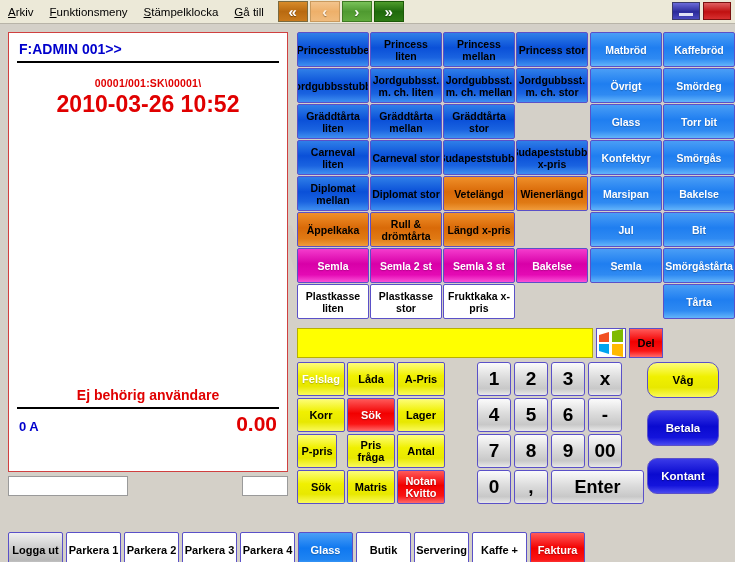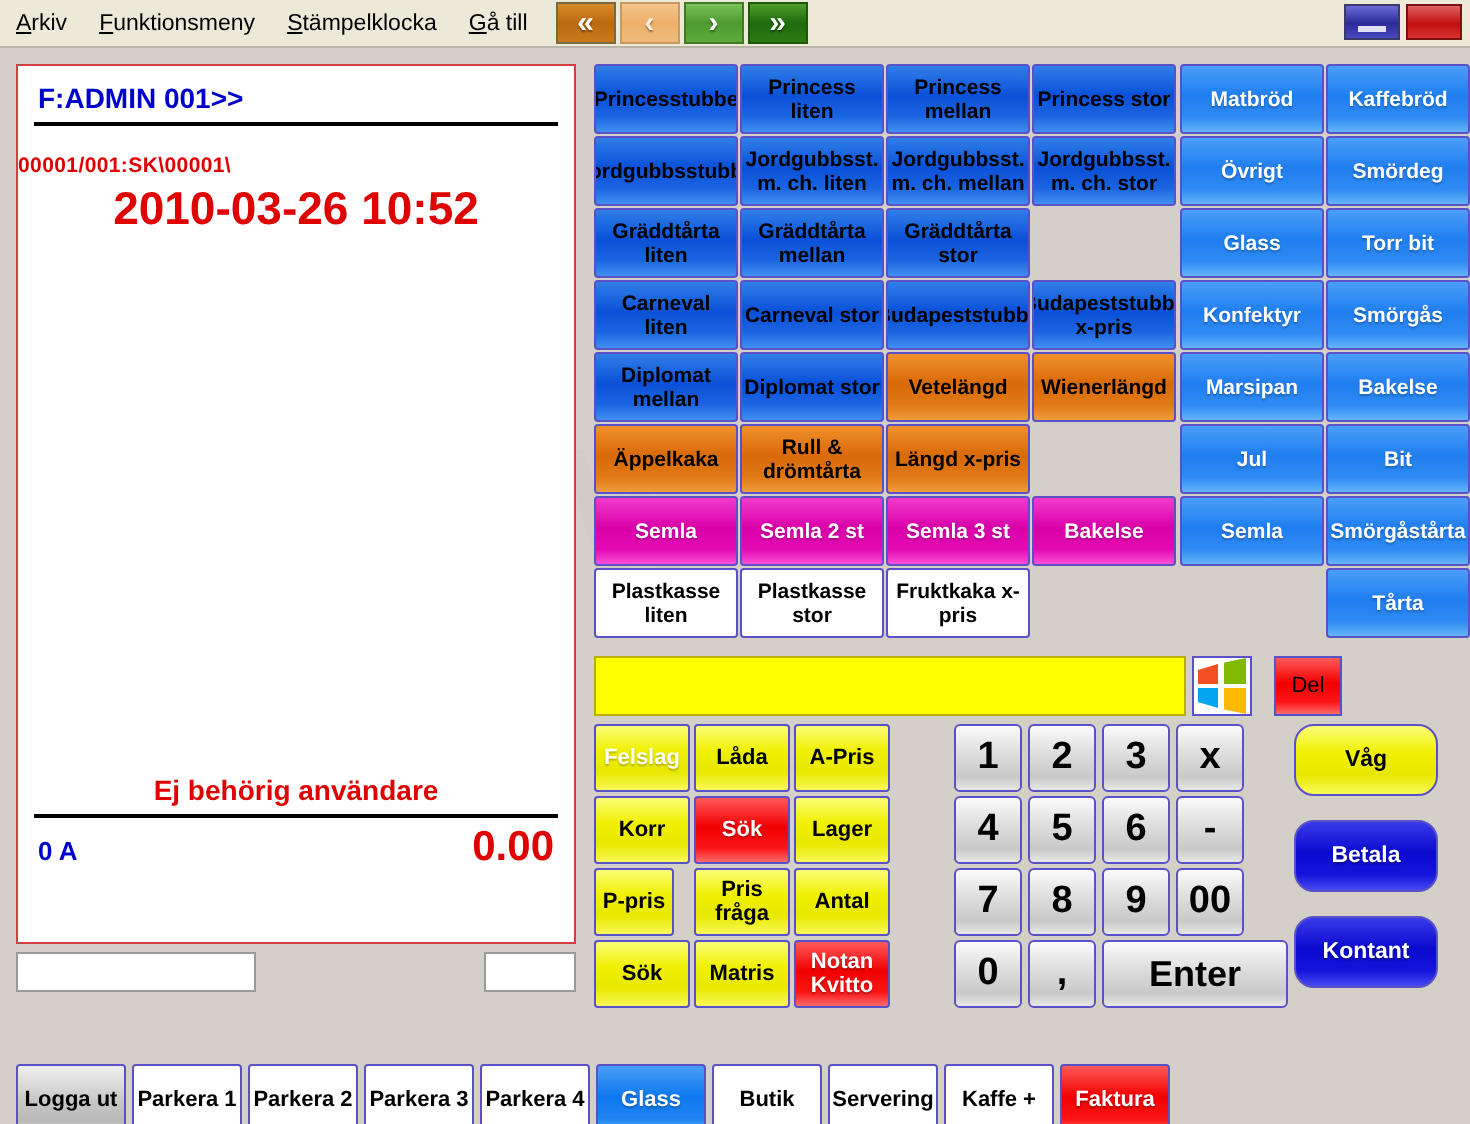--- a/index.html
+++ b/index.html
@@ -61,21 +61,21 @@
     position: absolute; left: 8px; top: 8px; width: 280px; height: 440px;
     background: #fff; border: 1px solid #d04040;
   }
   .receipt-head {
     padding: 8px 10px 4px 10px;
     font-size: 14px; font-weight: bold; color: #0000cc;
   }
   .receipt-rule { height: 2px; background: #000; margin: 0 8px; }
   .receipt-body { position: relative; height: 330px; }
   .rcpt-id {
-    color: #e00000; font-size: 10.5px;
+    text-align: center; color: #e00000; font-size: 10.5px;
     font-weight: bold; margin-top: 14px; letter-spacing: .2px;
   }
   .rcpt-date {
     text-align: center; color: #e00000; font-size: 23px;
     font-weight: bold; margin-top: 2px;
   }
   .rcpt-msg {
     position: absolute; left: 0; right: 0; bottom: 4px;
     text-align: center; color: #e00000; font-size: 14px; font-weight: bold;
   }
@@ -126,25 +126,25 @@
   .amount-field {
     position: absolute; left: 0; top: 4px; width: 296px; height: 30px;
     background: #ffff00; border: 1px solid #b8b000;
   }
   .winlogo-btn {
     position: absolute; left: 299px; top: 4px; width: 30px; height: 30px;
     border: 1px solid #5a50c8; cursor: pointer; overflow: hidden;
     background: #fff;
   }
   .del-btn {
-    position: absolute; left: 340px; top: 4px; width: 34px; height: 30px;
+    position: absolute; left: 332px; top: 4px; width: 34px; height: 30px;
     border: 1px solid #5a50c8; cursor: pointer;
     background: linear-gradient(180deg,#ff5a5a 0%,#f20000 45%,#fa1414 78%,#ff6a6a 100%);
     display: flex; align-items: center; justify-content: center;
-    font-size: 11px; font-weight: normal; color: #000;
+    font-size: 11px; font-weight: bold; color: #000;
   }
 
   .fkeys { position: absolute; left: 0; top: 38px; width: 152px; height: 148px; }
   .fkey {
     position: absolute; border: 1px solid #5a50c8; border-radius: 2px;
     display: flex; align-items: center; justify-content: center; text-align: center;
     font-size: 11px; font-weight: bold; line-height: 12px; cursor: pointer;
     background: linear-gradient(180deg,#fdfd7a 0%,#f0f000 40%,#e8e800 72%,#fafa5a 100%);
     color: #000;
   }

